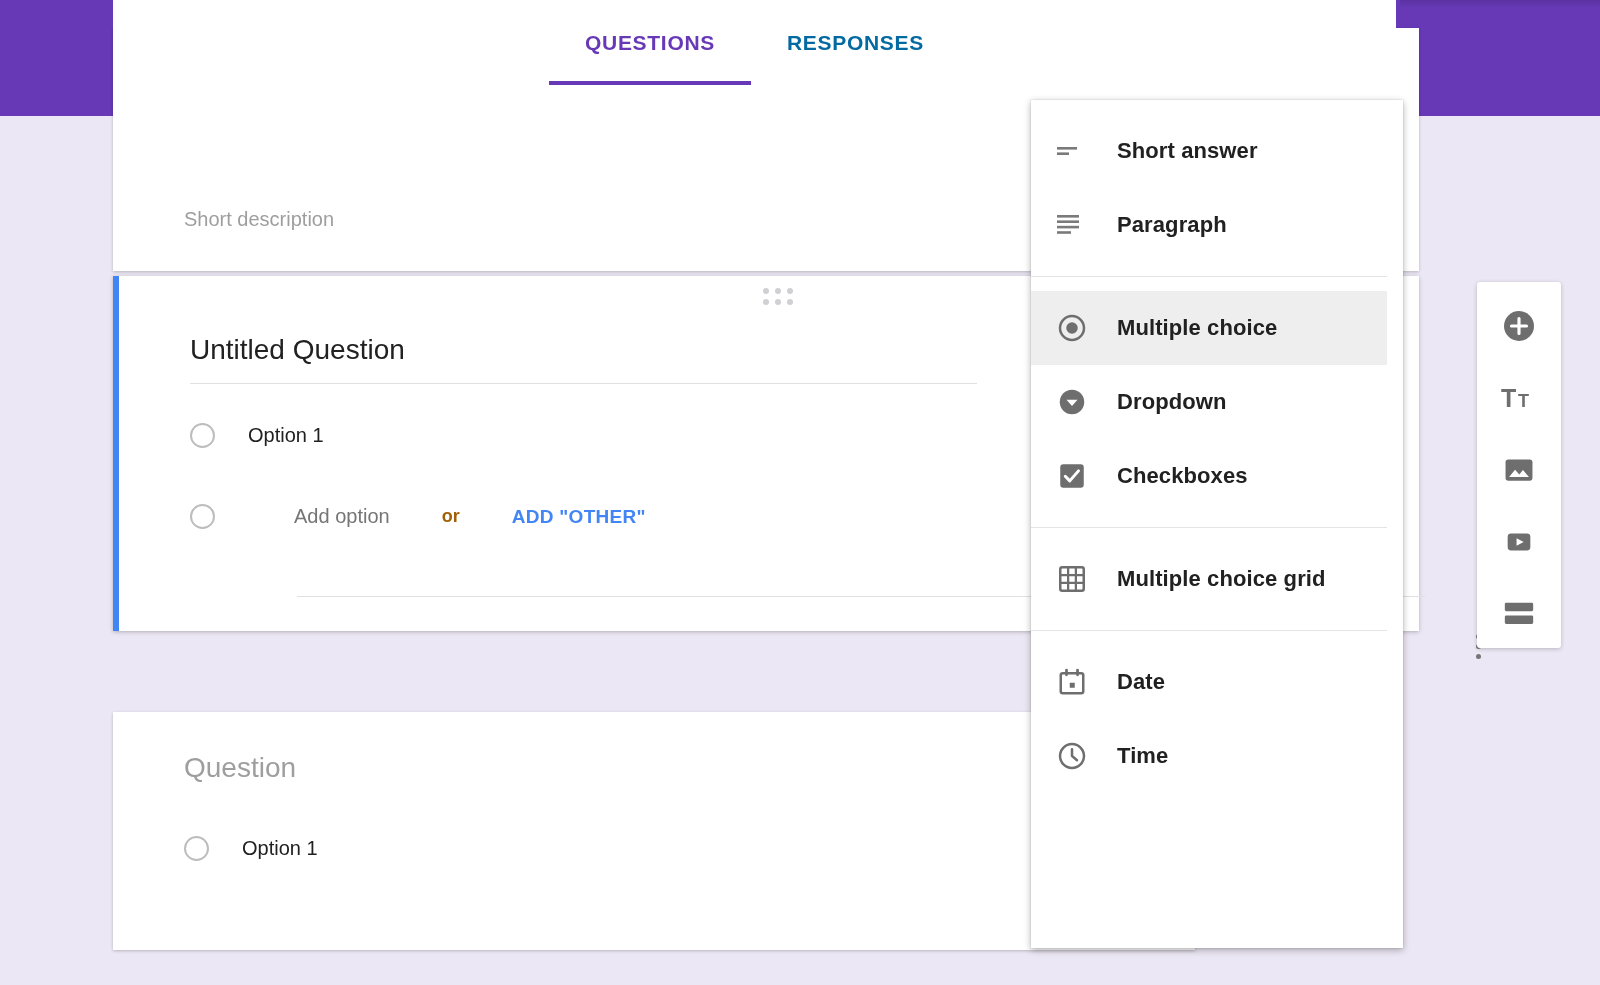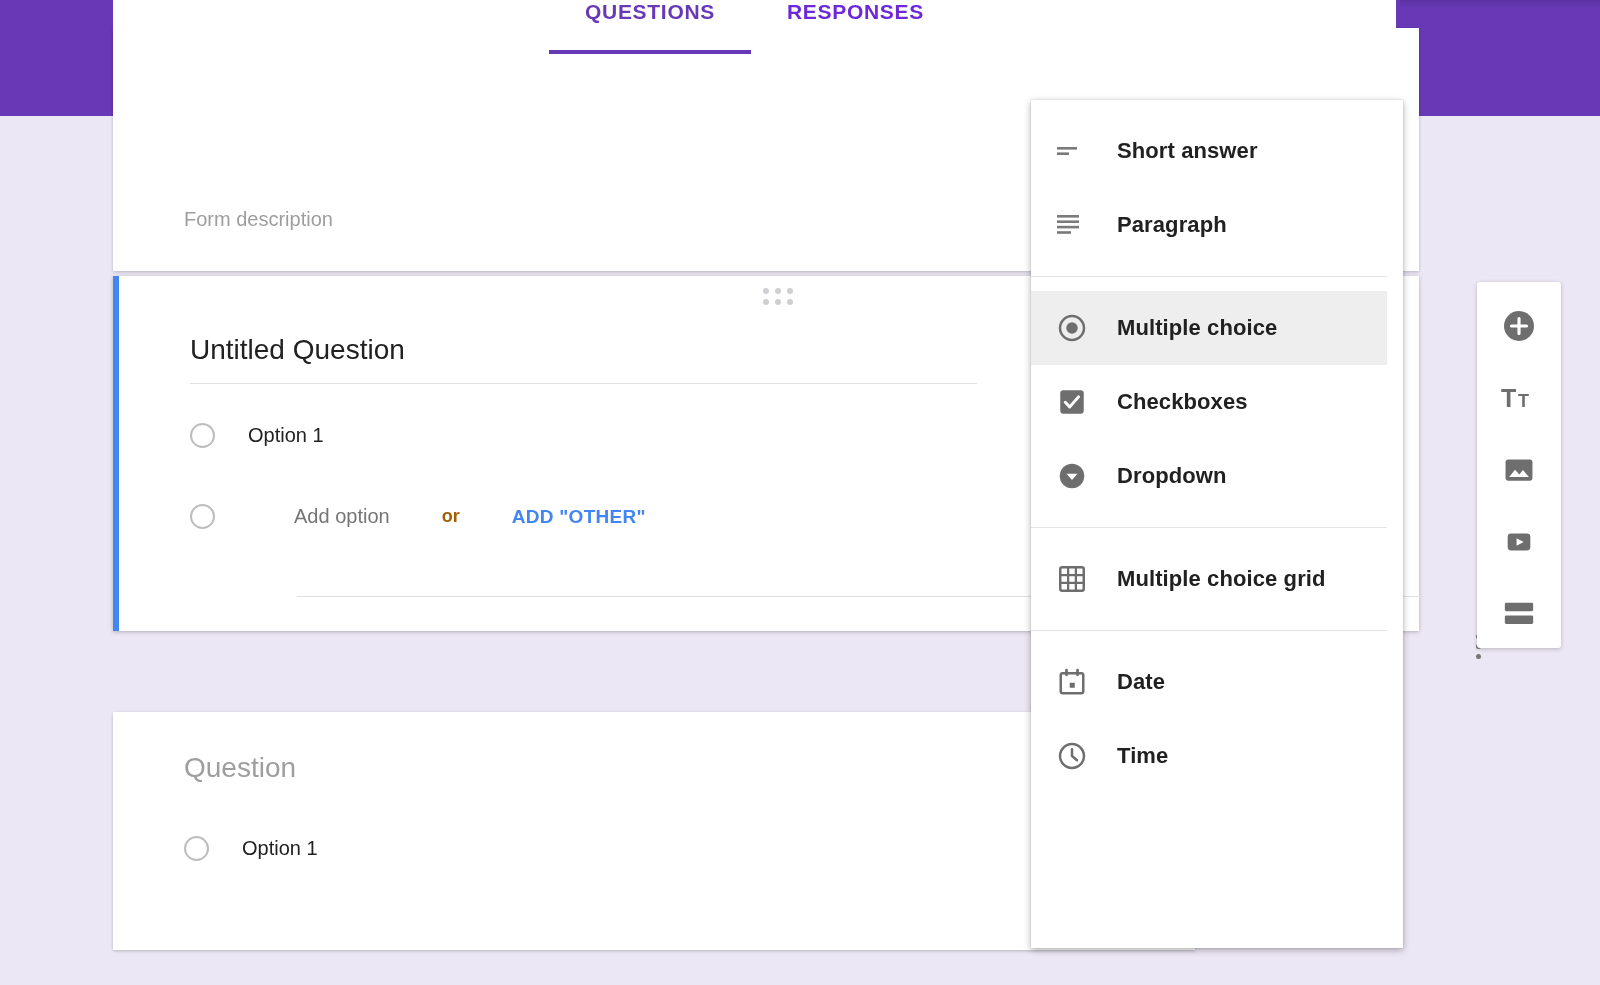--- a/index.html
+++ b/index.html
@@ -110,28 +110,28 @@
   .q2-opt {
     position: absolute; left: 71px; top: 124px;
     display: flex; align-items: center; font-size: 20px; color: #212121;
   }
 
   
   .tabs {
     position: absolute; left: 113px; top: 0;
     width: 1283px; height: 116px;
     background: #fff;
-    display: flex; align-items: flex-start; justify-content: center;
+    display: flex; align-items: center; justify-content: center;
     z-index: 30;
   }
   .tab {
     position: relative;
     padding: 0 36px 30px 36px;
     font-size: 21px; font-weight: bold; letter-spacing: .7px;
-    color: #6d28d9; cursor: pointer;
+    color: #0369a1; cursor: pointer;
   }
   .tab.active { color: #6739b7; }
   .tab.active::after {
     content: ""; position: absolute; left: 0; right: 0; bottom: 0;
     height: 4px; background: #6739b7;
   }
 
   
   .rtoolbar {
     position: absolute; left: 1477px; top: 282px;
@@ -178,21 +178,21 @@
 <body>
 
 <div class="topbar">
   <div class="topbar-shadow"></div>
 </div>
 
 <div class="sheet">
 
   <div class="header-card">
     <div class="form-title">Untitled form</div>
-    <div class="form-desc">Form description</div>
+    <div class="form-desc">Short description</div>
   </div>
 
   <div class="q-card-active">
     <div class="drag-handle">
       <i></i>
         <i></i>
         <i></i>
         <i></i>
         <i></i>
         <i></i>
@@ -307,34 +307,34 @@
         <svg width="30" height="30" viewBox="0 0 24 24">
           <circle cx="12" cy="12" r="9.6" fill="none" stroke="#6e6e6e" stroke-width="2"></circle>
           <circle cx="12" cy="12" r="4.6" fill="#6e6e6e"></circle>
         </svg>
       </span>
       <span class="mi-label">Multiple choice</span>
     </div>
     <div class="menu-item">
       <span class="mi-icon">
         <svg width="30" height="30" viewBox="0 0 24 24">
+          <circle cx="12" cy="12" r="9.8" fill="#6e6e6e"></circle>
+          <path d="M7.6 10.2h8.8L12 15.2z" fill="#fff"></path>
+        </svg>
+      </span>
+      <span class="mi-label">Dropdown</span>
+    </div>
+    <div class="menu-item">
+      <span class="mi-icon">
+        <svg width="30" height="30" viewBox="0 0 24 24">
           <rect x="2.6" y="2.6" width="18.8" height="18.8" rx="2.4" fill="#6e6e6e"></rect>
           <path d="M6.6 12.2l3.6 3.7 7-8" fill="none" stroke="#fff" stroke-width="2.4" stroke-linecap="round" stroke-linejoin="round"></path>
         </svg>
       </span>
       <span class="mi-label">Checkboxes</span>
-    </div>
-    <div class="menu-item">
-      <span class="mi-icon">
-        <svg width="30" height="30" viewBox="0 0 24 24">
-          <circle cx="12" cy="12" r="9.8" fill="#6e6e6e"></circle>
-          <path d="M7.6 10.2h8.8L12 15.2z" fill="#fff"></path>
-        </svg>
-      </span>
-      <span class="mi-label">Dropdown</span>
     </div>
   </div>
 
   <div class="menu-sep"></div>
 
   <div class="menu-group">
     <div class="menu-item">
       <span class="mi-icon">
         <svg width="30" height="30" viewBox="0 0 24 24">
           <rect x="2.6" y="2.6" width="18.8" height="18.8" rx="1.6" fill="none" stroke="#6e6e6e" stroke-width="2"></rect>

